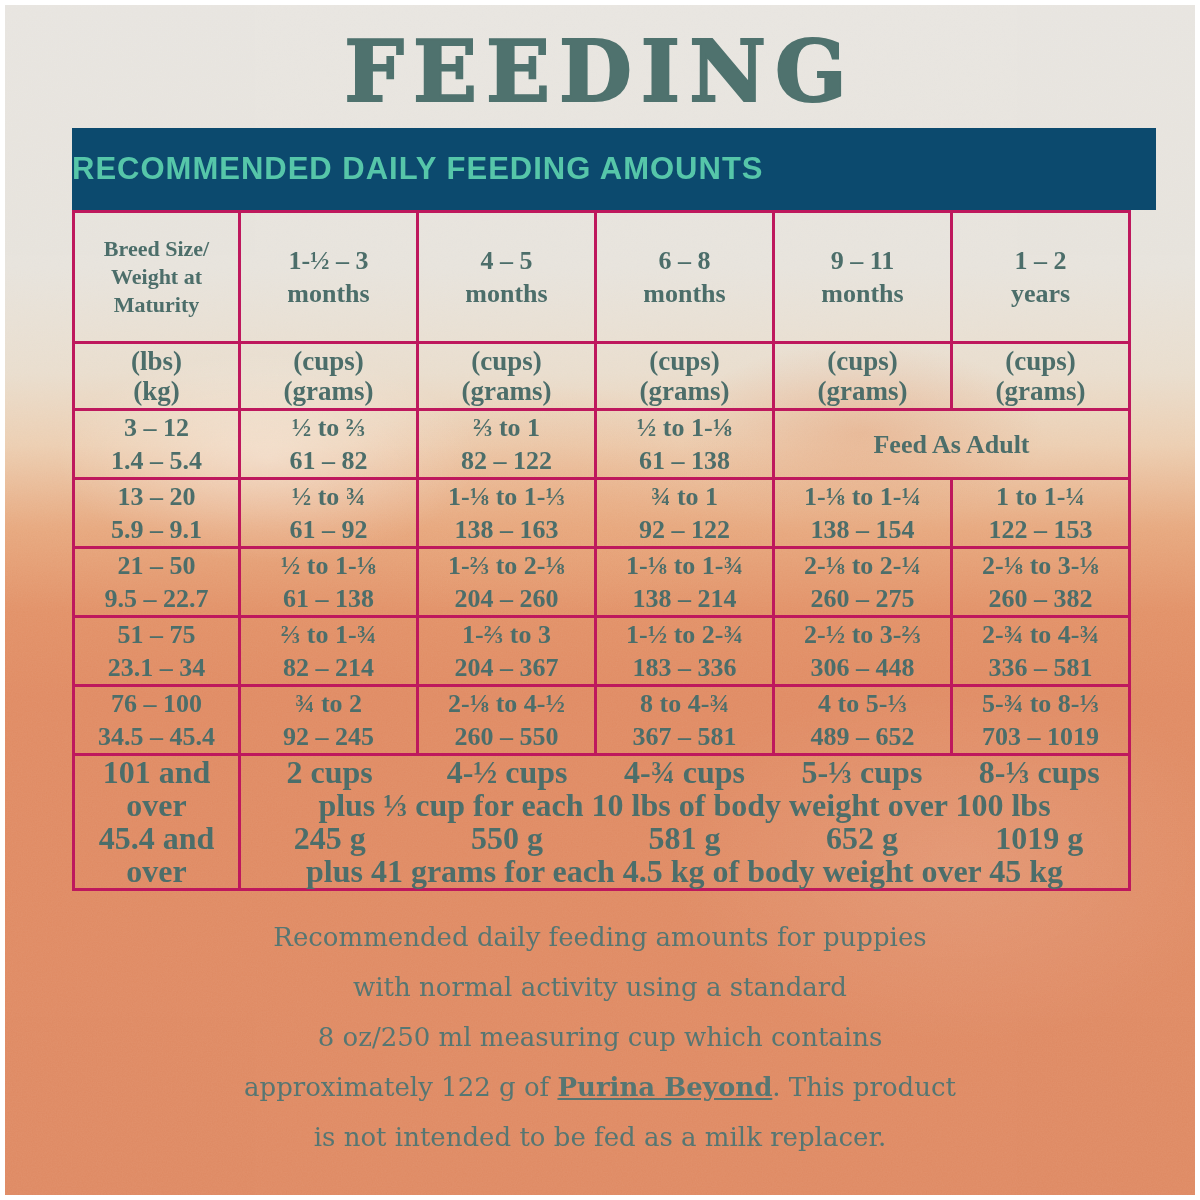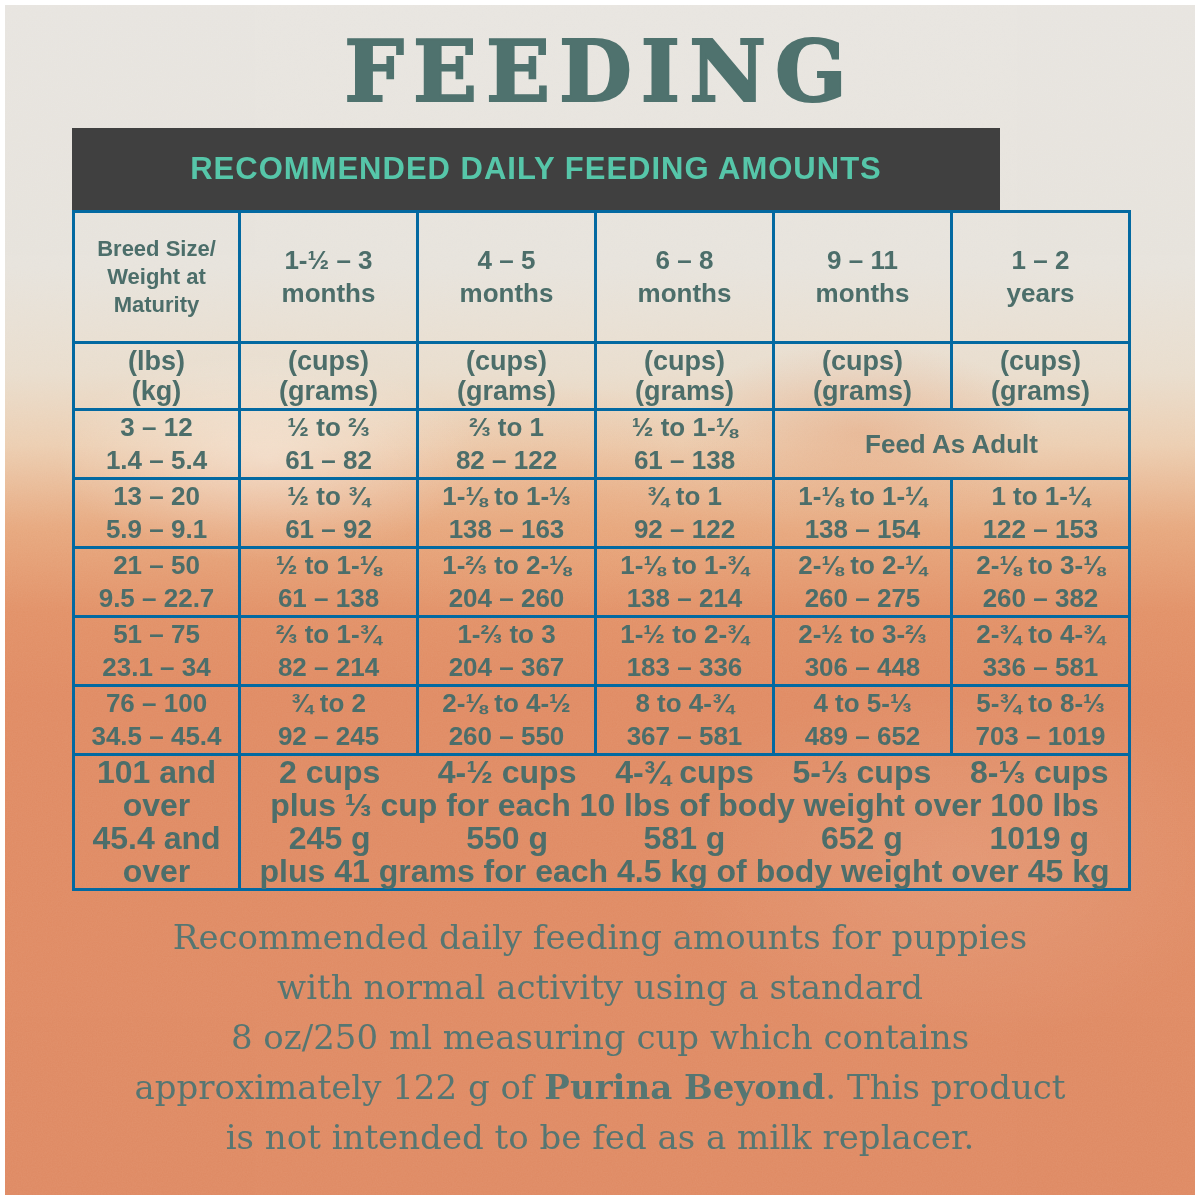--- a/index.html
+++ b/index.html
@@ -21,50 +21,50 @@
   .grain { position:absolute; left:0; top:0; pointer-events:none; }
   .content { position:absolute; left:0; top:0; width:1200px; height:1200px; }
 
   .title {
     text-align:center; padding-top:22px;
     font-family:"DejaVu Serif", serif; font-weight:700;
     font-size:84px; letter-spacing:9px; color:#4f726e;
     -webkit-text-stroke:2px #4f726e;
   }
   .banner {
-    position:absolute; left:72px; top:128px; width:928px; height:82px;
-    background:#404040; display:flex; align-items:center; justify-content:center;
+    position:absolute; left:72px; top:128px; width:1084px; height:82px;
+    background:#0c4a6e; display:flex; align-items:center; 
   }
   .banner-label {
     color:#56c6a9; font-size:31px; font-weight:700; letter-spacing:1px;
   }
 
   table.feeding {
     position:absolute; left:72px; top:210px; width:1056px;
     border-collapse:collapse; table-layout:fixed;
   }
   table.feeding td {
-    border:3px solid #0369a1; text-align:center; vertical-align:middle;
-    padding:0; color:#4c6e6a; font-weight:700;
+    border:3px solid #be185d; text-align:center; vertical-align:middle;
+    padding:0; color:#4c6e6a; font-weight:700;font-family:Liberation Serif, serif;
   }
   tr.hdr td { height:128px; font-size:26px; line-height:33px; }
   tr.hdr td.first { font-size:22px; line-height:28px; }
   tr.units td { height:64px; font-size:27px; line-height:30px; }
   tr.datarow td { height:64px; font-size:26px; line-height:33px; }
   td.feedadult { font-size:25px; }
   tr.lastrow td { height:132px; font-size:32px; line-height:33px; }
   .cups-row { display:grid; grid-template-columns:repeat(5,1fr); }
   .note { text-align:center; }
 
   .footer {
     position:absolute; left:0; top:912px; width:1200px; text-align:center;
-    font-family:"DejaVu Serif", serif; font-size:34px; line-height:50px;
+    font-family:"DejaVu Serif", serif; font-size:26px; line-height:50px;
     color:#567672;
   }
-  .footer .bold { font-weight:700; }
+  .footer .bold { font-weight:700;text-decoration:underline; }
 </style>
 </head>
 <body>
 
 <div class="canvas">
   <div class="bg"></div>
 
   <svg class="grain" width="1200" height="1200">
     <filter id="g">
       <feTurbulence type="fractalNoise" baseFrequency="0.8" numOctaves="2" stitchTiles="stitch"></feTurbulence>

